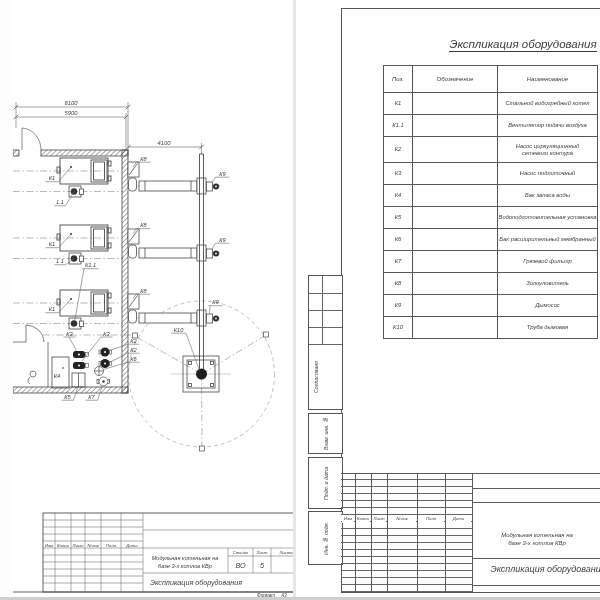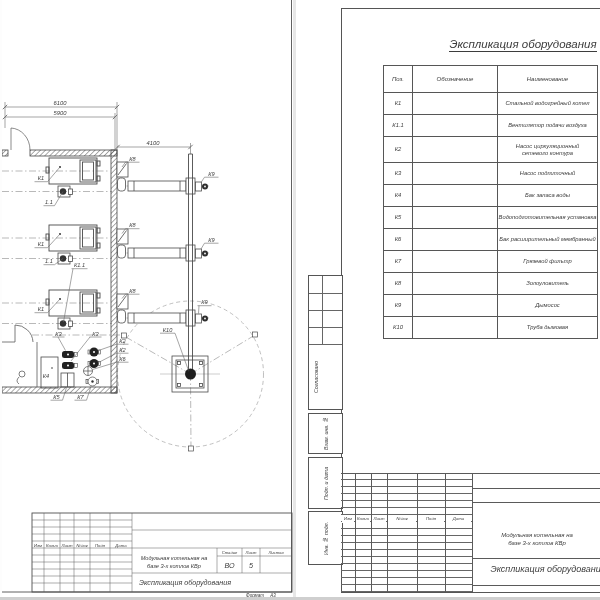--- a/index.html
+++ b/index.html
@@ -1,19 +1,19 @@
 <!DOCTYPE html>
 <html><head>
 <meta charset="utf-8">
 <style>
   html,body{margin:0;padding:0;background:#fdfdfd}
   .canvas{position:relative;width:600px;height:600px;background:#fdfdfd;overflow:hidden;
           font-family:"Liberation Sans",sans-serif;color:#3d3d3d}
   .sheet{position:absolute;background:#ffffff}
-  #sheet-left{left:2px;top:0;width:293px;height:600px}
+  #sheet-left{left:13px;top:0;width:293px;height:600px}
   #sheet-right{left:296px;top:0;width:304px;height:600px;overflow:hidden}
   .gap{position:absolute;left:293px;top:0;width:3px;height:600px;background:#e7e7e7}
   .desk{position:absolute;left:0;top:597px;width:600px;height:3px;background:#cfcfcf}
   svg text{font-family:"Liberation Sans",sans-serif;font-style:italic;fill:#3d3d3d}
   .hl,.vl{position:absolute;background:#5a5a5a}
   .hl{height:1px}.vl{width:1px}
   .frame{position:absolute;left:45px;top:8px;width:258px;height:583px;
          border:1px solid #555;border-right:none}
   .sidebox{position:absolute;left:12px;width:33px;border:1px solid #555;background:#fff}
   .vlabel{writing-mode:vertical-rl;transform:rotate(180deg);font-size:5.3px;font-style:italic;

